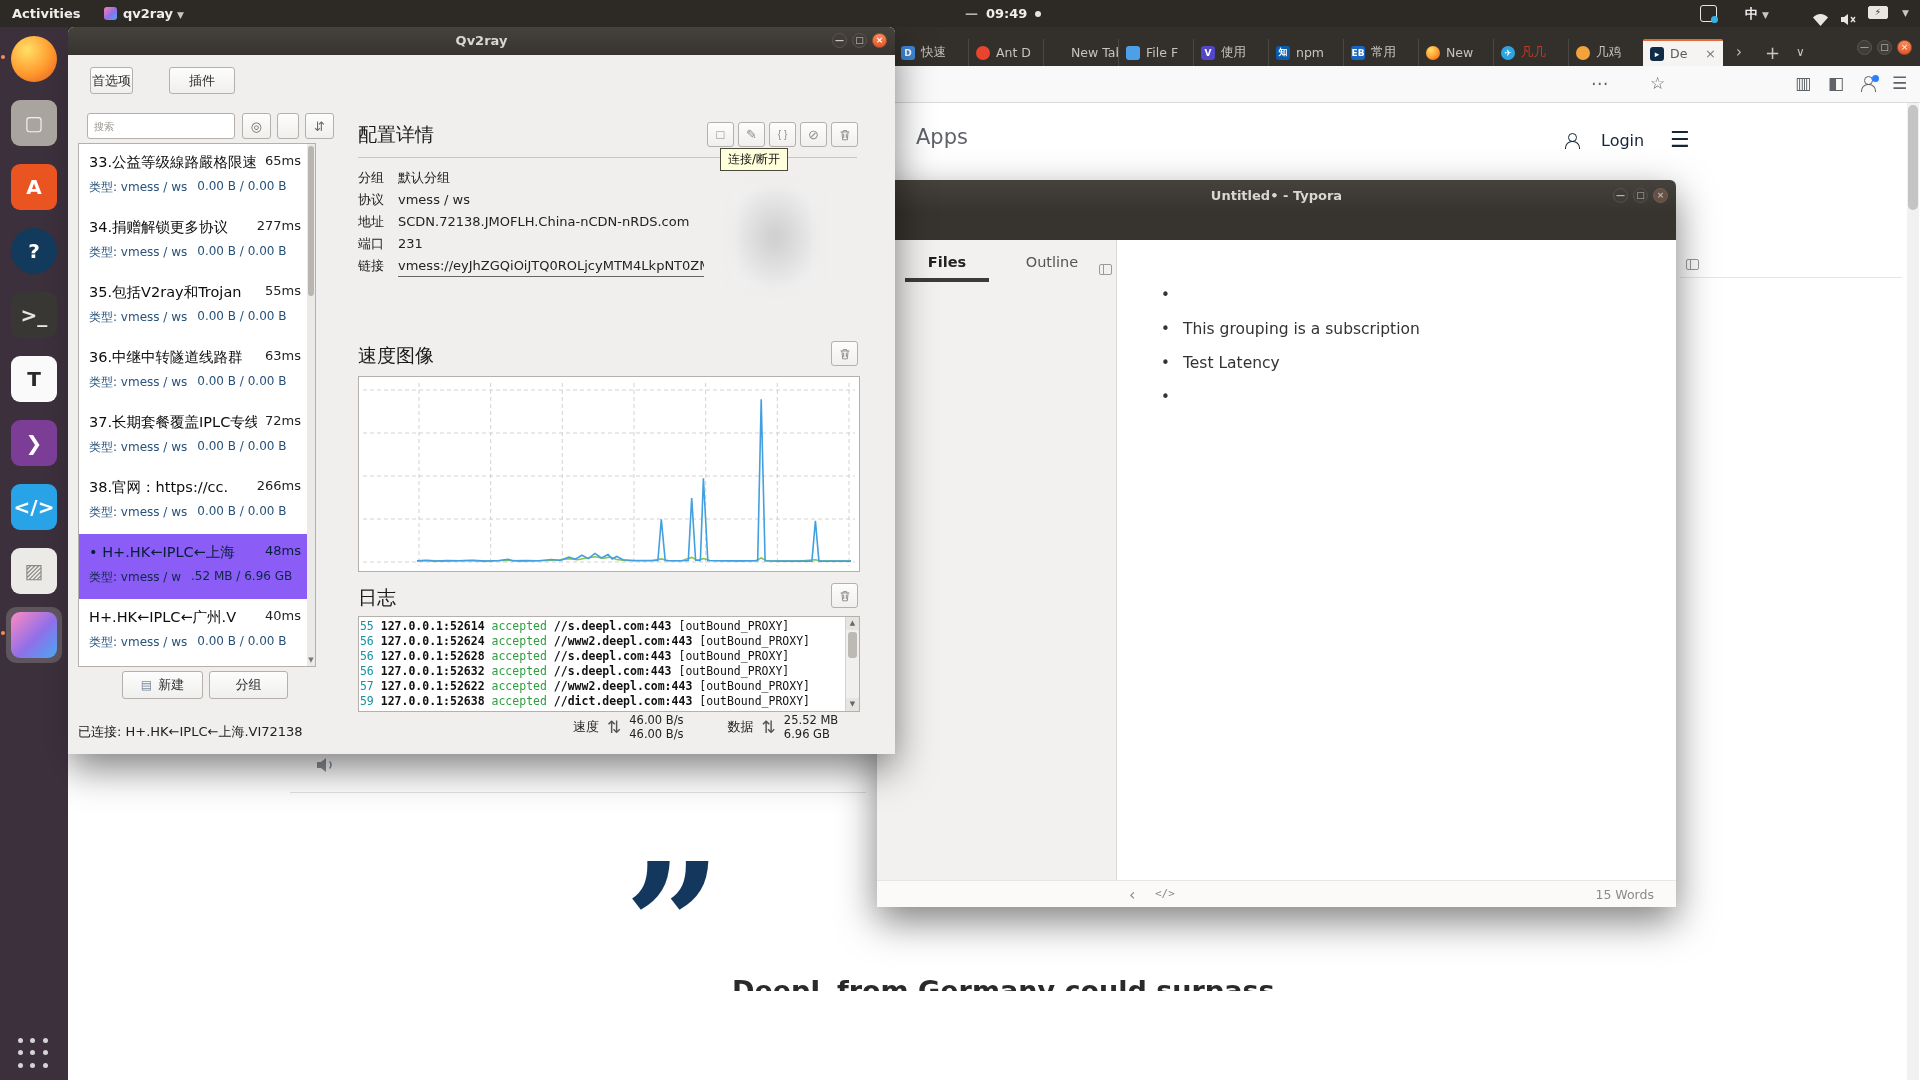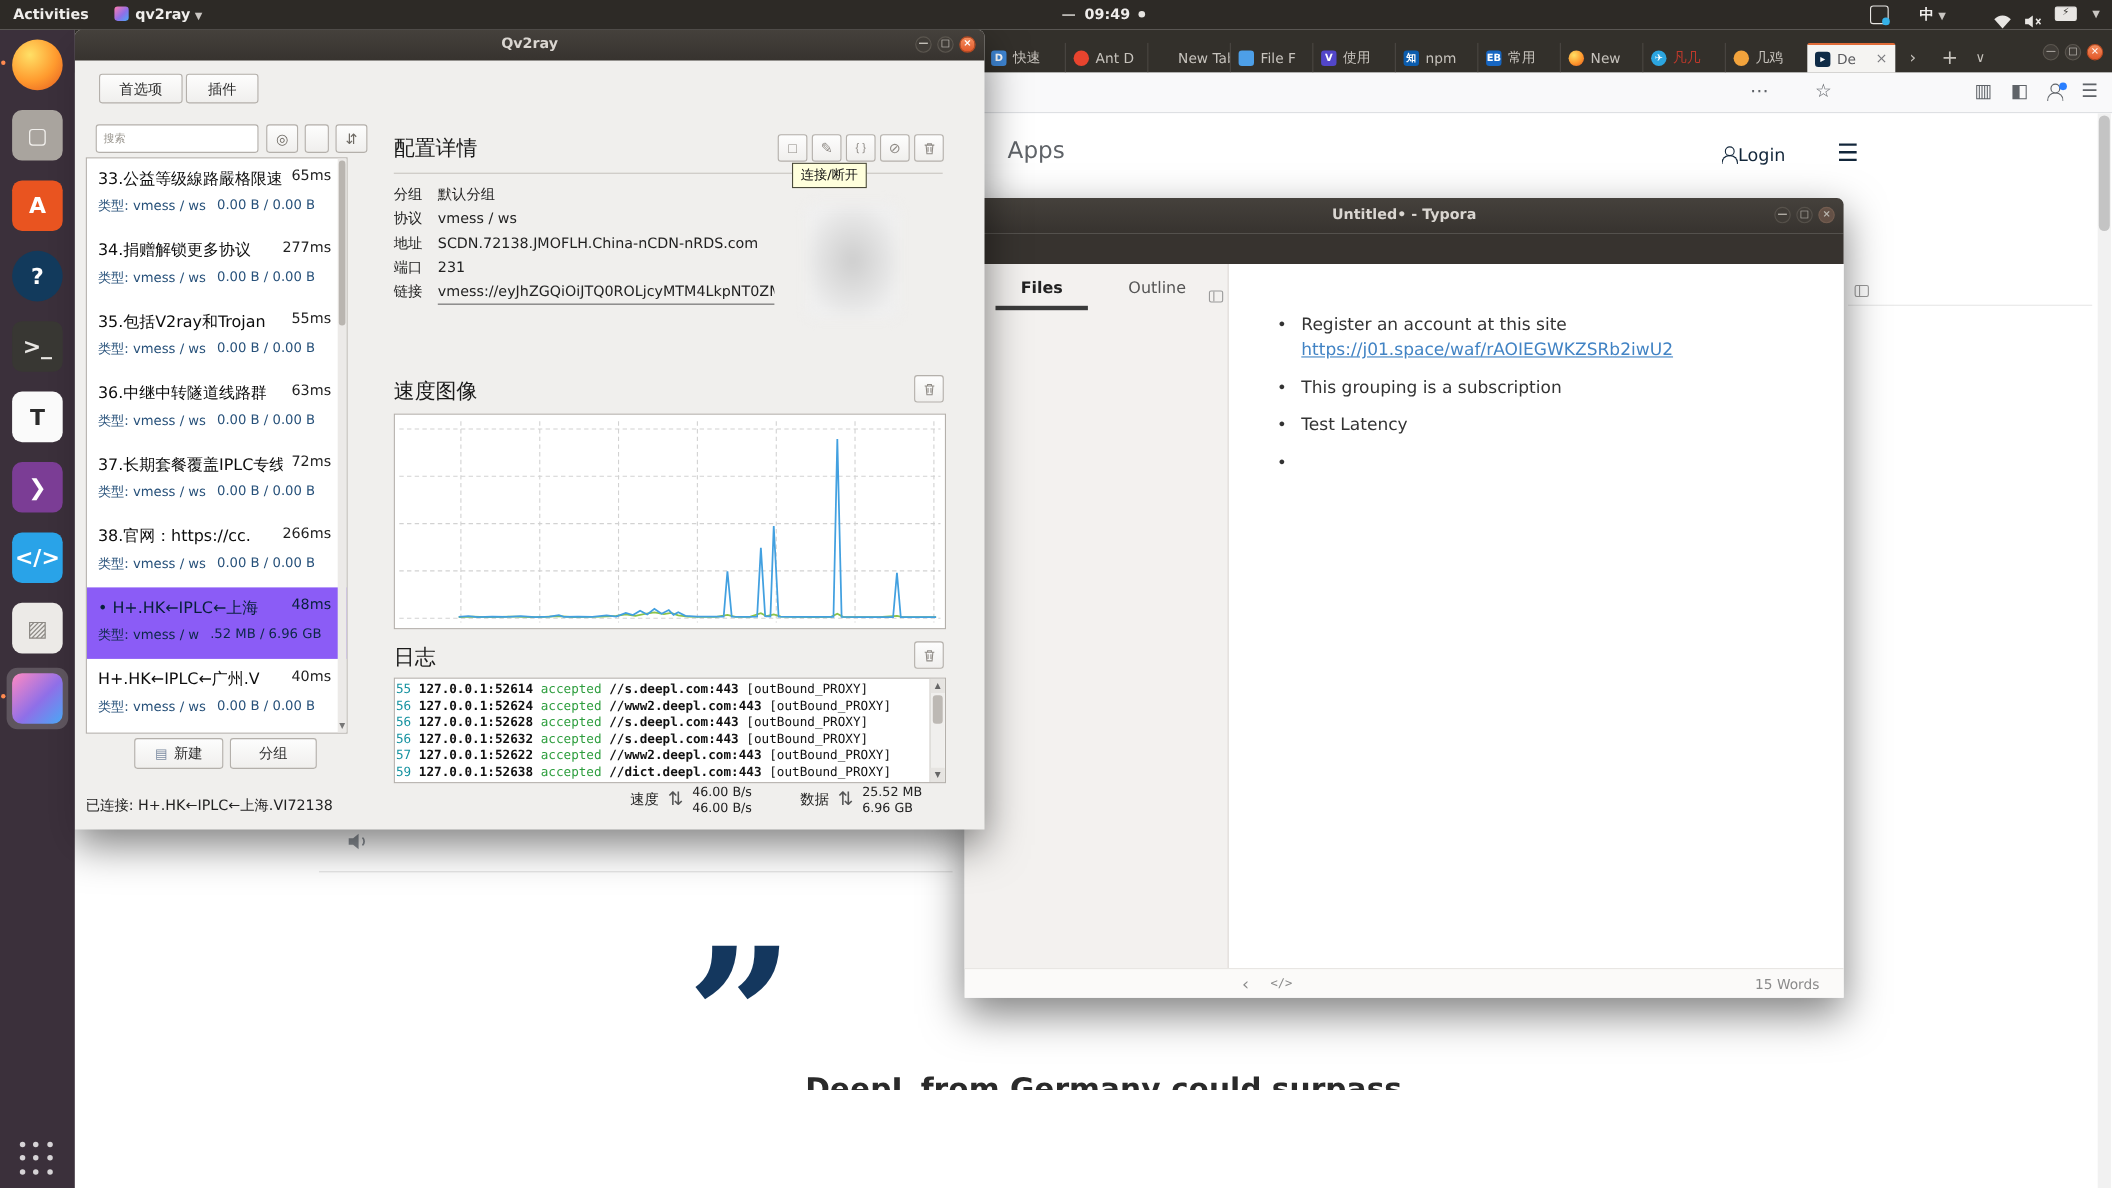--- a/index.html
+++ b/index.html
@@ -187,21 +187,21 @@
       <span class="fx-tbic" style="left:1727px;">▥</span>
       <span class="fx-tbic" style="left:1760px;">◧</span>
       <span class="fx-tbic person-ic" style="left:1792px; top:10px;"></span>
       <span class="abs" style="left:1804px; top:9px; width:7px; height:7px; border-radius:50%; background:#2a7fff;"></span>
       <span class="fx-tbic" style="left:1824px;">☰</span>
     </div>
 
     <div class="fx-content">
 
       <div class="abs" style="left:848px; top:22px; font-size:21px; color:#5f6368;">Apps</div>
-      <div class="abs" style="left:1496px; top:28px; color:#12263a; font-size:16px; display:flex; align-items:center; gap:0;">
+      <div class="abs" style="left:1496px; top:28px; color:#12263a; font-size:16px; display:flex; align-items:center; gap:21px;">
         <span class="person-ic"></span>
         <span>Login</span>
       </div>
       <div class="abs" style="left:1602px; top:24px; font-size:22px; color:#12263a;">☰</div>
 
       <div class="abs sm-sq" style="left:1618px; top:156px;"></div>
       <div class="abs" style="left:1612px; top:174px; width:222px; height:1px; background:#e6e6e6;"></div>
 
       <svg class="abs" style="left:246px; top:650px;" width="24" height="24" viewBox="0 0 24 24">
         <path d="M3 9v6h4l5 4V5L7 9H3z" fill="#8d9299"></path>
@@ -243,24 +243,20 @@
       <div class="ty-sidebar">
         <div class="abs" style="left:28px; top:14px; width:84px; text-align:center; font-weight:bold; font-size:14.5px; color:#222;">Files</div>
         <div class="abs" style="left:135px; top:14px; width:80px; text-align:center; font-size:14.5px; color:#555;">Outline</div>
         <div class="abs" style="left:28px; top:38px; width:84px; height:4px; background:#3b3b3b;"></div>
       </div>
       <div class="ty-content">
         <div class="abs sm-sq" style="right:18px; top:24px;"></div>
         <div class="abs" style="left:44px; top:44px; right:40px;">
           <div class="ty-li">
               <span class="ty-dot">•</span>
-              <span>
-                <span>Register an account at this site</span>
-                <a href="#" style="display:block;">https://j01.space/waf/rAOIEGWKZSRb2iwU2</a>
-              </span>
             </div>
             <div class="ty-li">
               <span class="ty-dot">•</span>
               <span>
                 <span>This grouping is a subscription</span>
                 
               </span>
             </div>
             <div class="ty-li">
               <span class="ty-dot">•</span>
@@ -289,21 +285,21 @@
   <div class="win qv" style="left:68px; top:27px; width:827px; height:727px; z-index:3;">
     <div class="titlebar" style="height:28px; line-height:28px;">
       <span>Qv2ray</span>
       <div class="wc-row" style="top:6px;">
         <span class="wc">—</span>
         <span class="wc">□</span>
         <span class="wc close">×</span>
       </div>
     </div>
 
-    <button class="qbtn abs" style="left:22px; top:40px; width:76px; height:27px;">首选项</button>
+    <button class="qbtn abs" style="left:22px; top:40px; width:43px; height:27px;">首选项</button>
     <button class="qbtn abs" style="left:101px; top:40px; width:66px; height:27px;">插件</button>
 
     <input class="qinput abs" style="left: 19px; top: 86px; width: 148px; height: 26px;" placeholder="搜索">
     <button class="qbtn abs" style="left:174px; top:86px; width:29px; height:26px; color:#6e6a64;">◎</button>
     <button class="qbtn abs" style="left:209px; top:86px; width:22px; height:26px;"></button>
     <button class="qbtn abs" style="left:237px; top:86px; width:29px; height:26px; color:#6e6a64;">⇵</button>
 
     <div class="srv-list">
       <div class="srv">
           <div class="srv-top">

